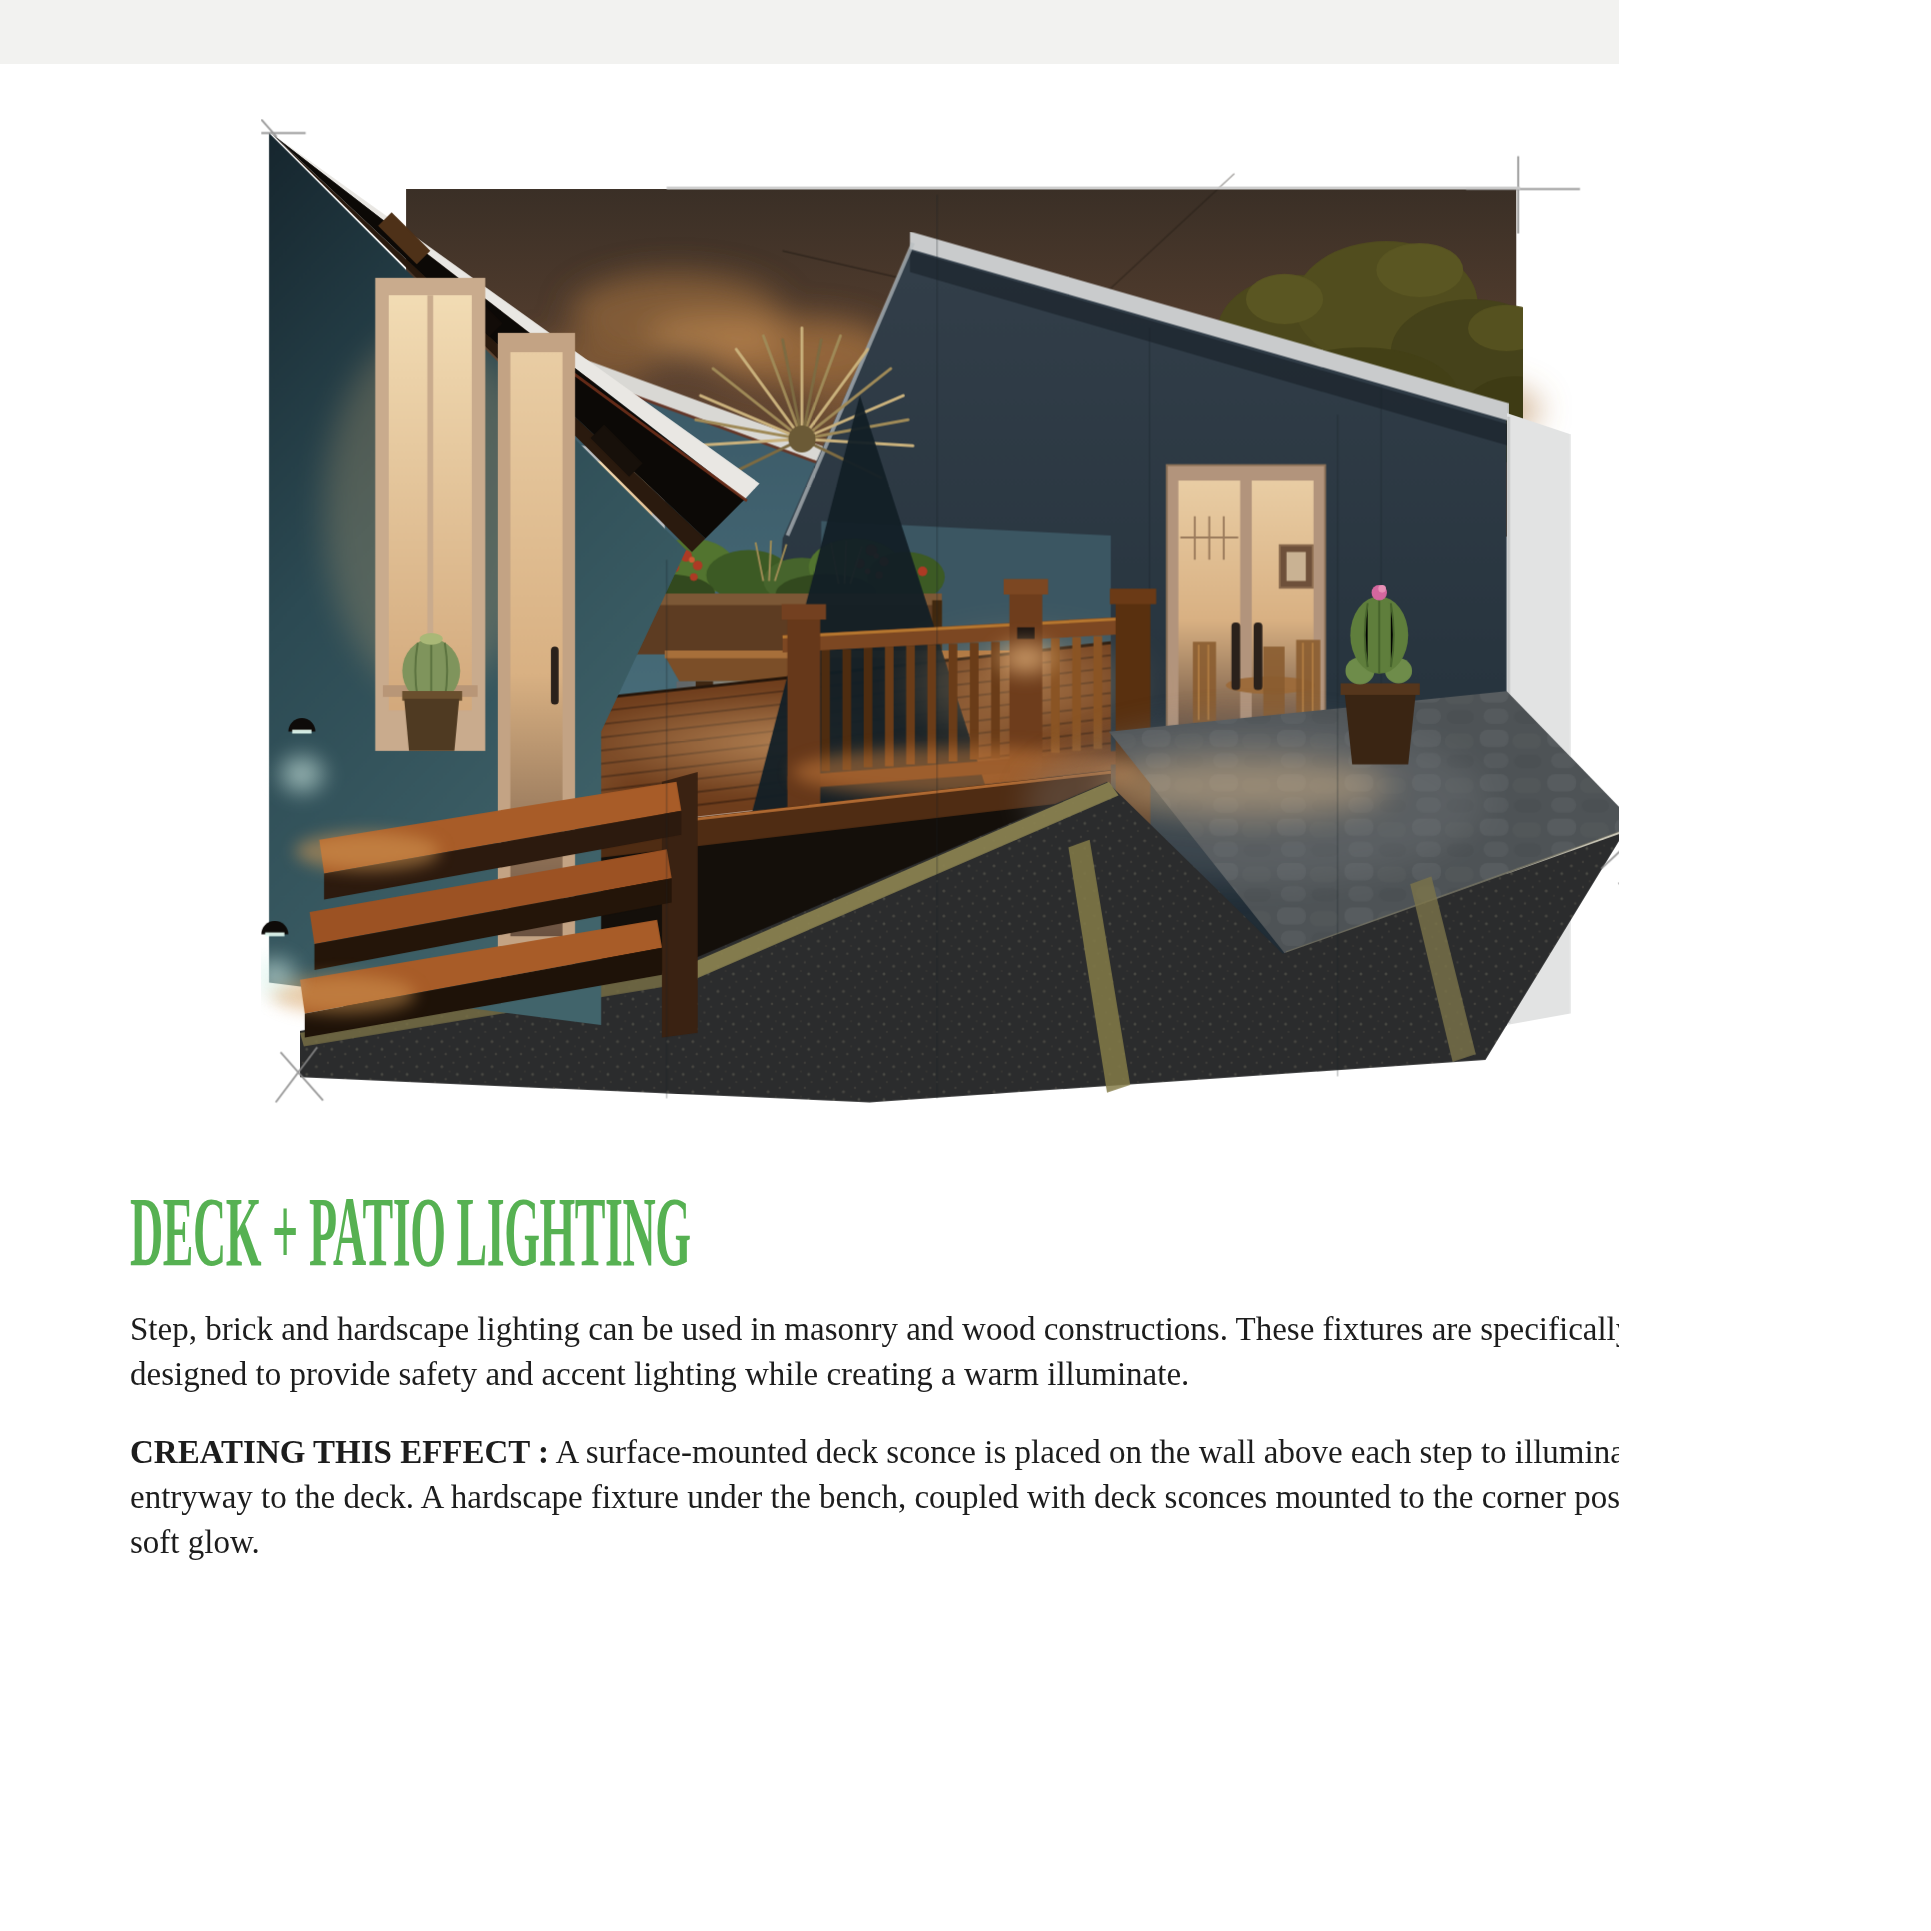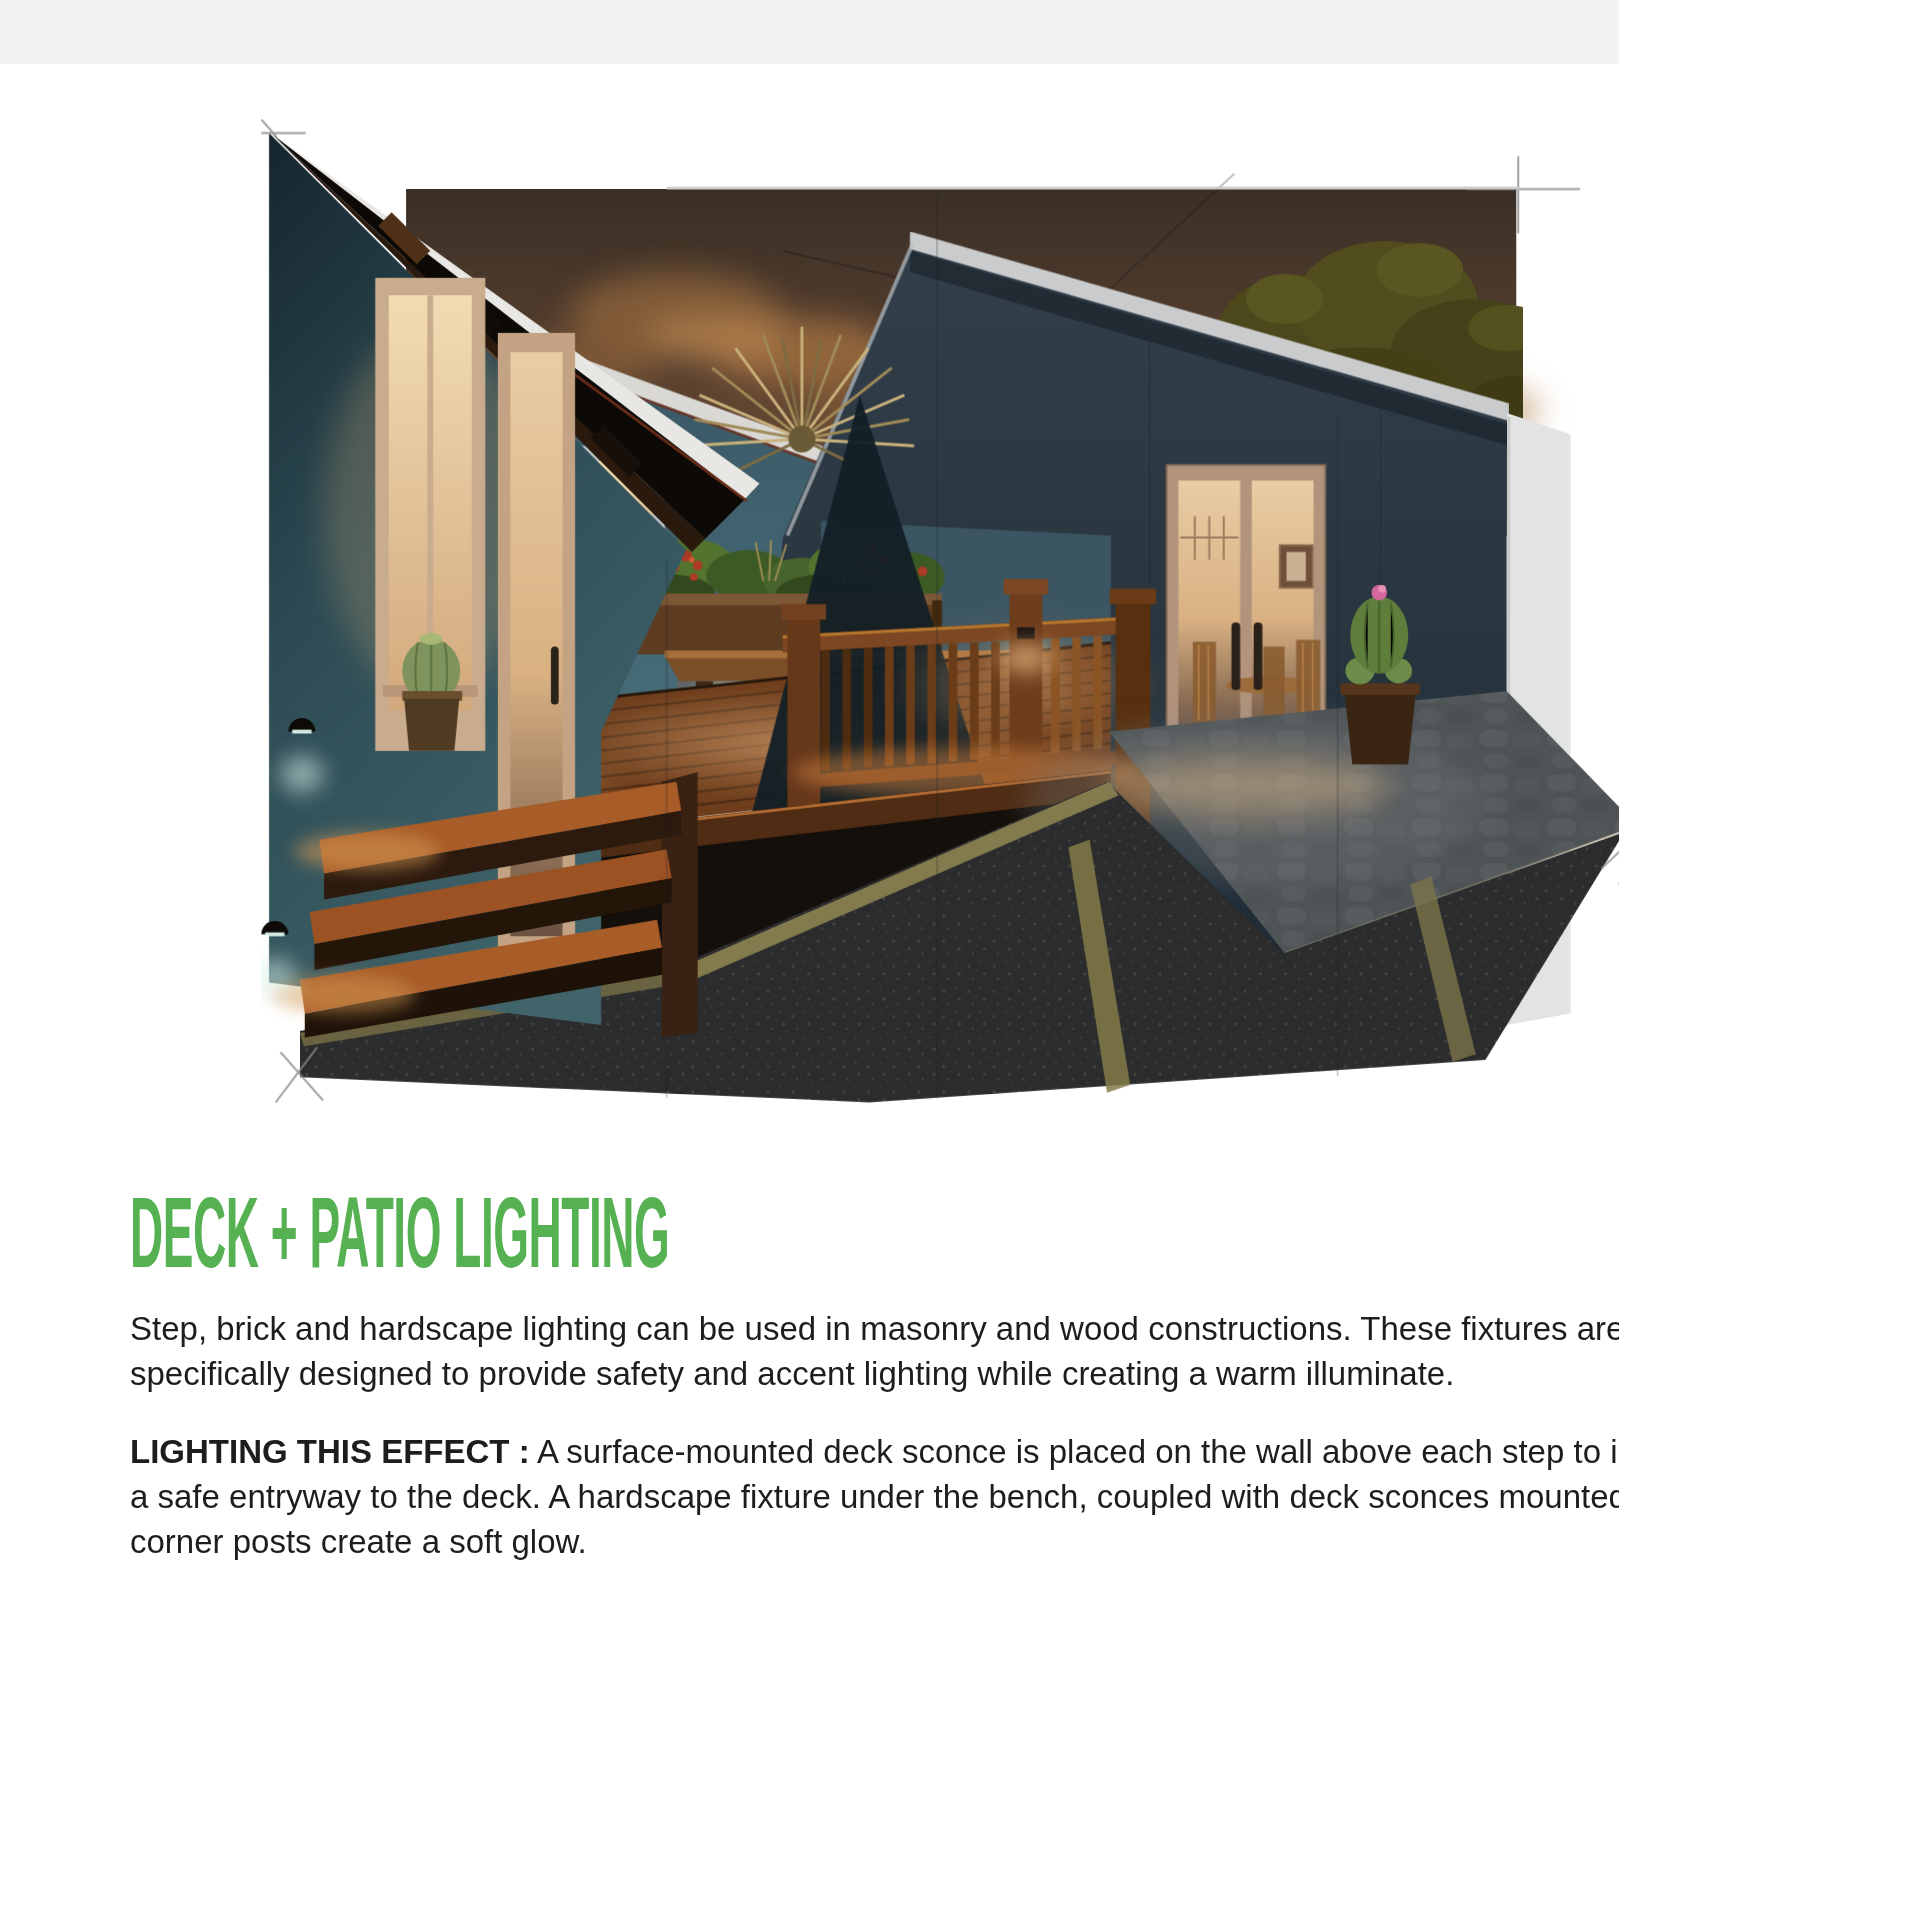--- a/index.html
+++ b/index.html
@@ -1,17 +1,17 @@
 <!DOCTYPE html>
 <html><head>
 <meta charset="utf-8">
 <style>
   html,body{margin:0;padding:0;background:#ffffff;}
   .page{position:relative;width:1619px;height:1931px;background:#ffffff;overflow:hidden;
-        font-family:Liberation Sans, sans-serif;}
+        font-family:Liberation Serif, serif;}
   .topbar{position:absolute;left:0;top:0;width:1931px;height:64px;background:#f2f2f0;}
   .hero{position:absolute;left:261px;top:106px;width:1410px;height:1004px;}
   .hero svg{display:block;width:100%;height:100%;}
   .article{position:absolute;left:130px;top:1182px;width:1632px;}
   .title{font-size:100px;font-weight:700;color:#56b152;line-height:1.0;letter-spacing:-1px;
          transform:scaleX(0.46);transform-origin:left top;white-space:nowrap;}
   .para{font-size:33px;line-height:1.36;color:#1d1d1d;margin-top:25px;width:1622px;}
   .para.second{margin-top:17.4px;}
   .lead{font-weight:700;}
   .band{position:absolute;left:0;top:1574px;width:1931px;height:357px;background:#f1f1ef;text-align:center;}
@@ -410,17 +410,17 @@
       <line x1="420" y1="470" x2="420" y2="1028"></line>
       <line x1="700" y1="92" x2="700" y2="1028"></line>
       <line x1="1115" y1="320" x2="1115" y2="1005"></line>
     </g>
   </svg>
   </div>
 
   <div class="article">
     <div class="title">DECK + PATIO LIGHTING</div>
     <p class="para">Step, brick and hardscape lighting can be used in masonry and wood constructions. These fixtures are specifically designed to provide safety and accent lighting while creating a warm illuminate.</p>
-    <p class="para second"><span class="lead">LIGHTING THIS EFFECT :</span><span> A surface-mounted deck sconce is placed on the wall above each step to illuminate a safe entryway to the deck. A hardscape fixture under the bench, coupled with deck sconces mounted to the corner posts create a soft glow.</span></p>
+    <p class="para second"><span class="lead">CREATING THIS EFFECT :</span><span> A surface-mounted deck sconce is placed on the wall above each step to illuminate a safe entryway to the deck. A hardscape fixture under the bench, coupled with deck sconces mounted to the corner posts create a soft glow.</span></p>
   </div>
 
 </div>
 
 
 </body></html>

